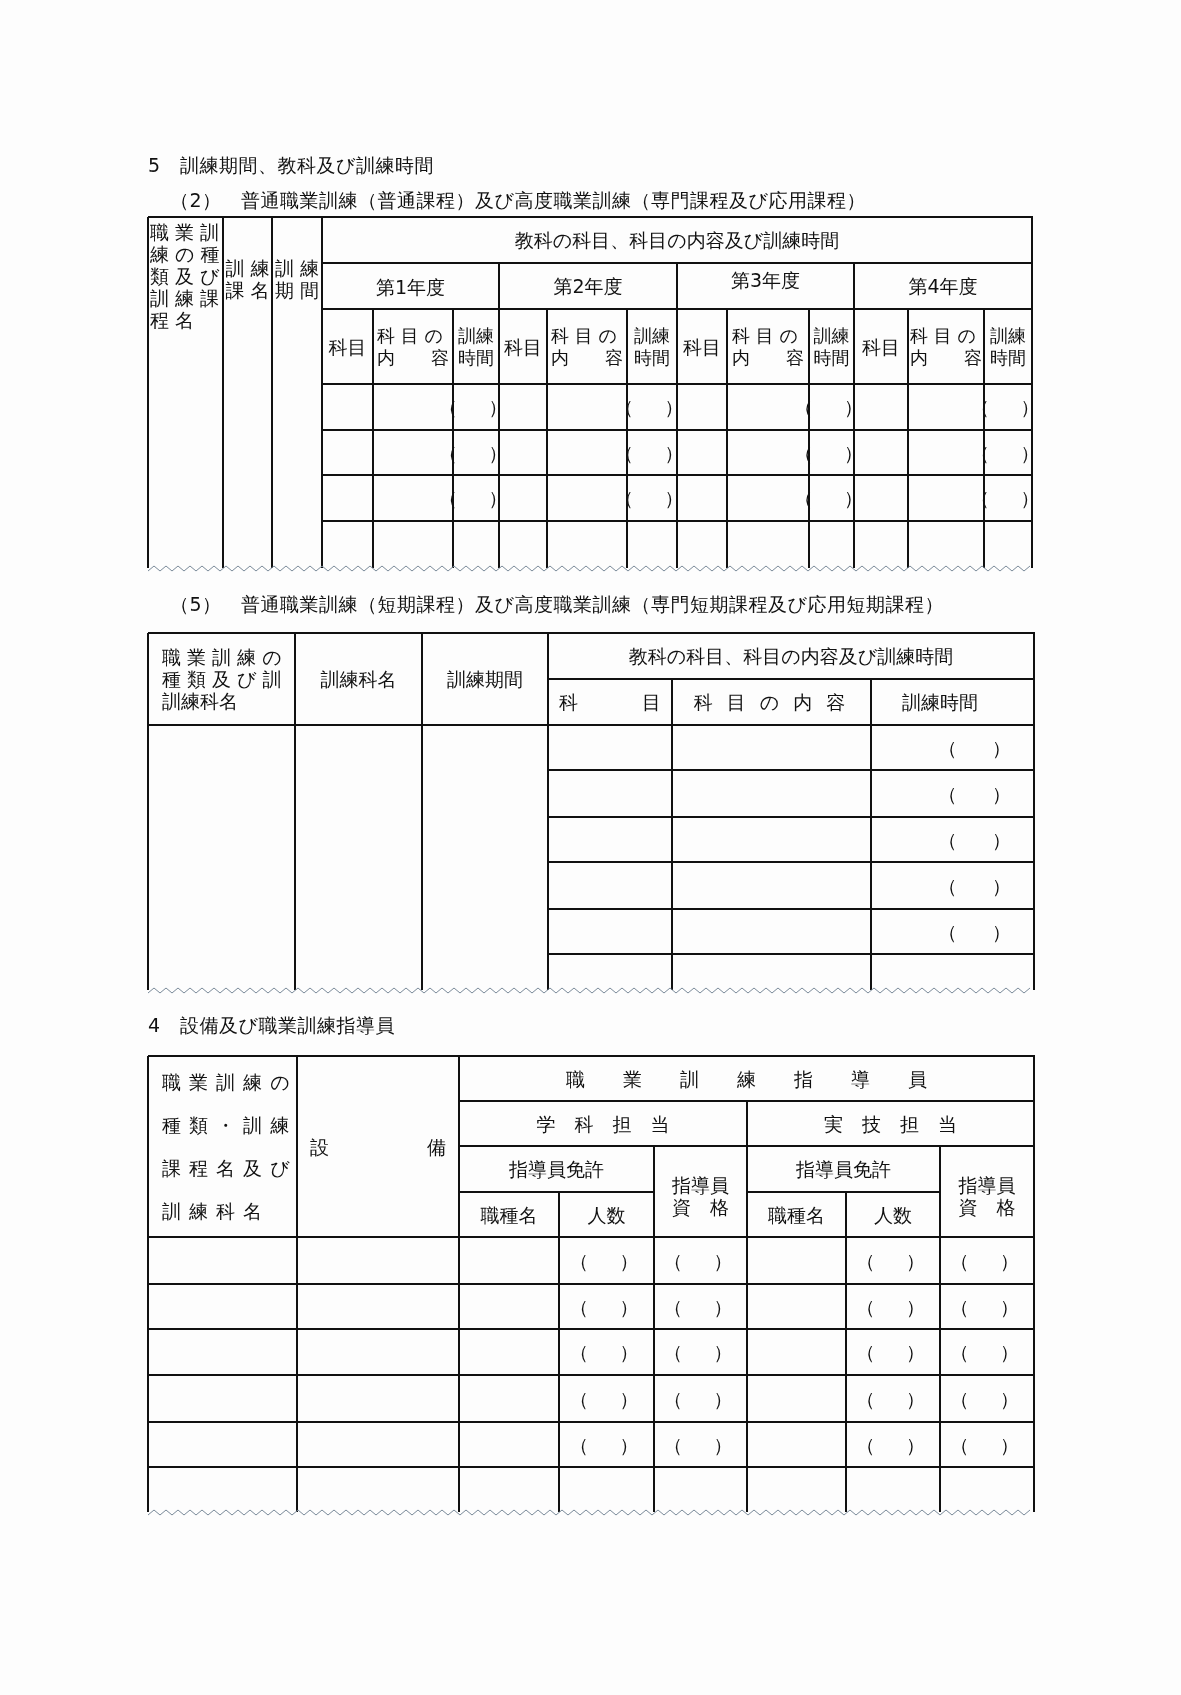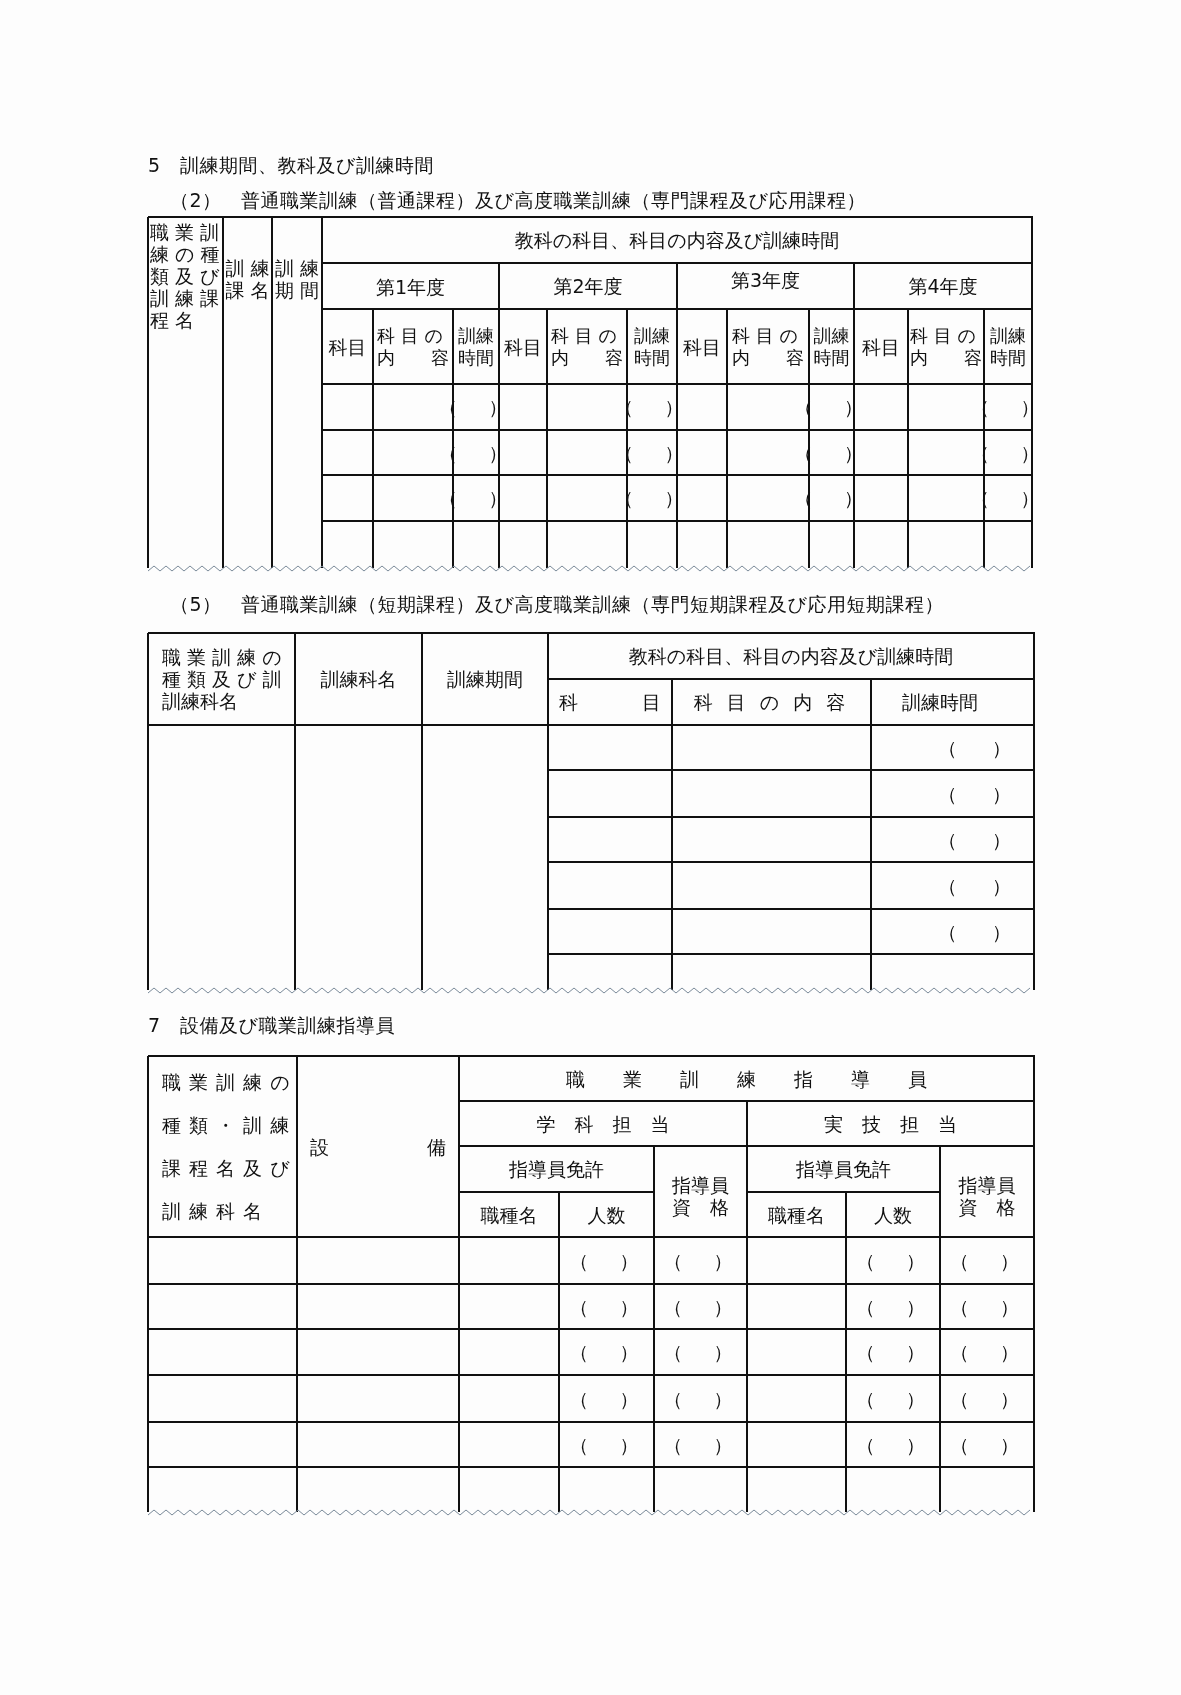--- a/index.html
+++ b/index.html
@@ -301,21 +301,21 @@
     <div class="cell" style="left:149px;top:725px;width:145px;height:264px;"></div>
     <div class="cell" style="left:296px;top:725px;width:125px;height:264px;"></div>
     <div class="cell" style="left:423px;top:725px;width:124px;height:264px;"></div>
     <div class="zig" style="left:148px;top:987px;width:886px;">
       <svg width="886" height="8">
         <polyline points="0,6 6,1 12,6 18,1 24,6 30,1 36,6 42,1 48,6 54,1 60,6 66,1 72,6 78,1 84,6 90,1 96,6 102,1 108,6 114,1 120,6 126,1 132,6 138,1 144,6 150,1 156,6 162,1 168,6 174,1 180,6 186,1 192,6 198,1 204,6 210,1 216,6 222,1 228,6 234,1 240,6 246,1 252,6 258,1 264,6 270,1 276,6 282,1 288,6 294,1 300,6 306,1 312,6 318,1 324,6 330,1 336,6 342,1 348,6 354,1 360,6 366,1 372,6 378,1 384,6 390,1 396,6 402,1 408,6 414,1 420,6 426,1 432,6 438,1 444,6 450,1 456,6 462,1 468,6 474,1 480,6 486,1 492,6 498,1 504,6 510,1 516,6 522,1 528,6 534,1 540,6 546,1 552,6 558,1 564,6 570,1 576,6 582,1 588,6 594,1 600,6 606,1 612,6 618,1 624,6 630,1 636,6 642,1 648,6 654,1 660,6 666,1 672,6 678,1 684,6 690,1 696,6 702,1 708,6 714,1 720,6 726,1 732,6 738,1 744,6 750,1 756,6 762,1 768,6 774,1 780,6 786,1 792,6 798,1 804,6 810,1 816,6 822,1 828,6 834,1 840,6 846,1 852,6 858,1 864,6 870,1 876,6 882,1 " fill="none" stroke="#7a8a99" stroke-width="1"></polyline>
       </svg>
     </div>
   </div>
 
-<div class="abs heading" style="left:148px; top:1013px;">7　設備及び職業訓練指導員</div>
+<div class="abs heading" style="left:148px; top:1013px;">4　設備及び職業訓練指導員</div>
 <div id="t3">
     <div class="hl" style="left:148px;top:1055px;width:887px;"></div>
     <div class="hl" style="left:459px;top:1100px;width:576px;"></div>
     <div class="hl" style="left:459px;top:1145px;width:576px;"></div>
     <div class="hl" style="left:459px;top:1191px;width:196px;"></div>
     <div class="hl" style="left:747px;top:1191px;width:194px;"></div>
     <div class="hl" style="left:148px;top:1236px;width:887px;"></div>
     <div class="hl" style="left:148px;top:1283px;width:887px;"></div>
     <div class="hl" style="left:148px;top:1328px;width:887px;"></div>
     <div class="hl" style="left:148px;top:1374px;width:887px;"></div>

